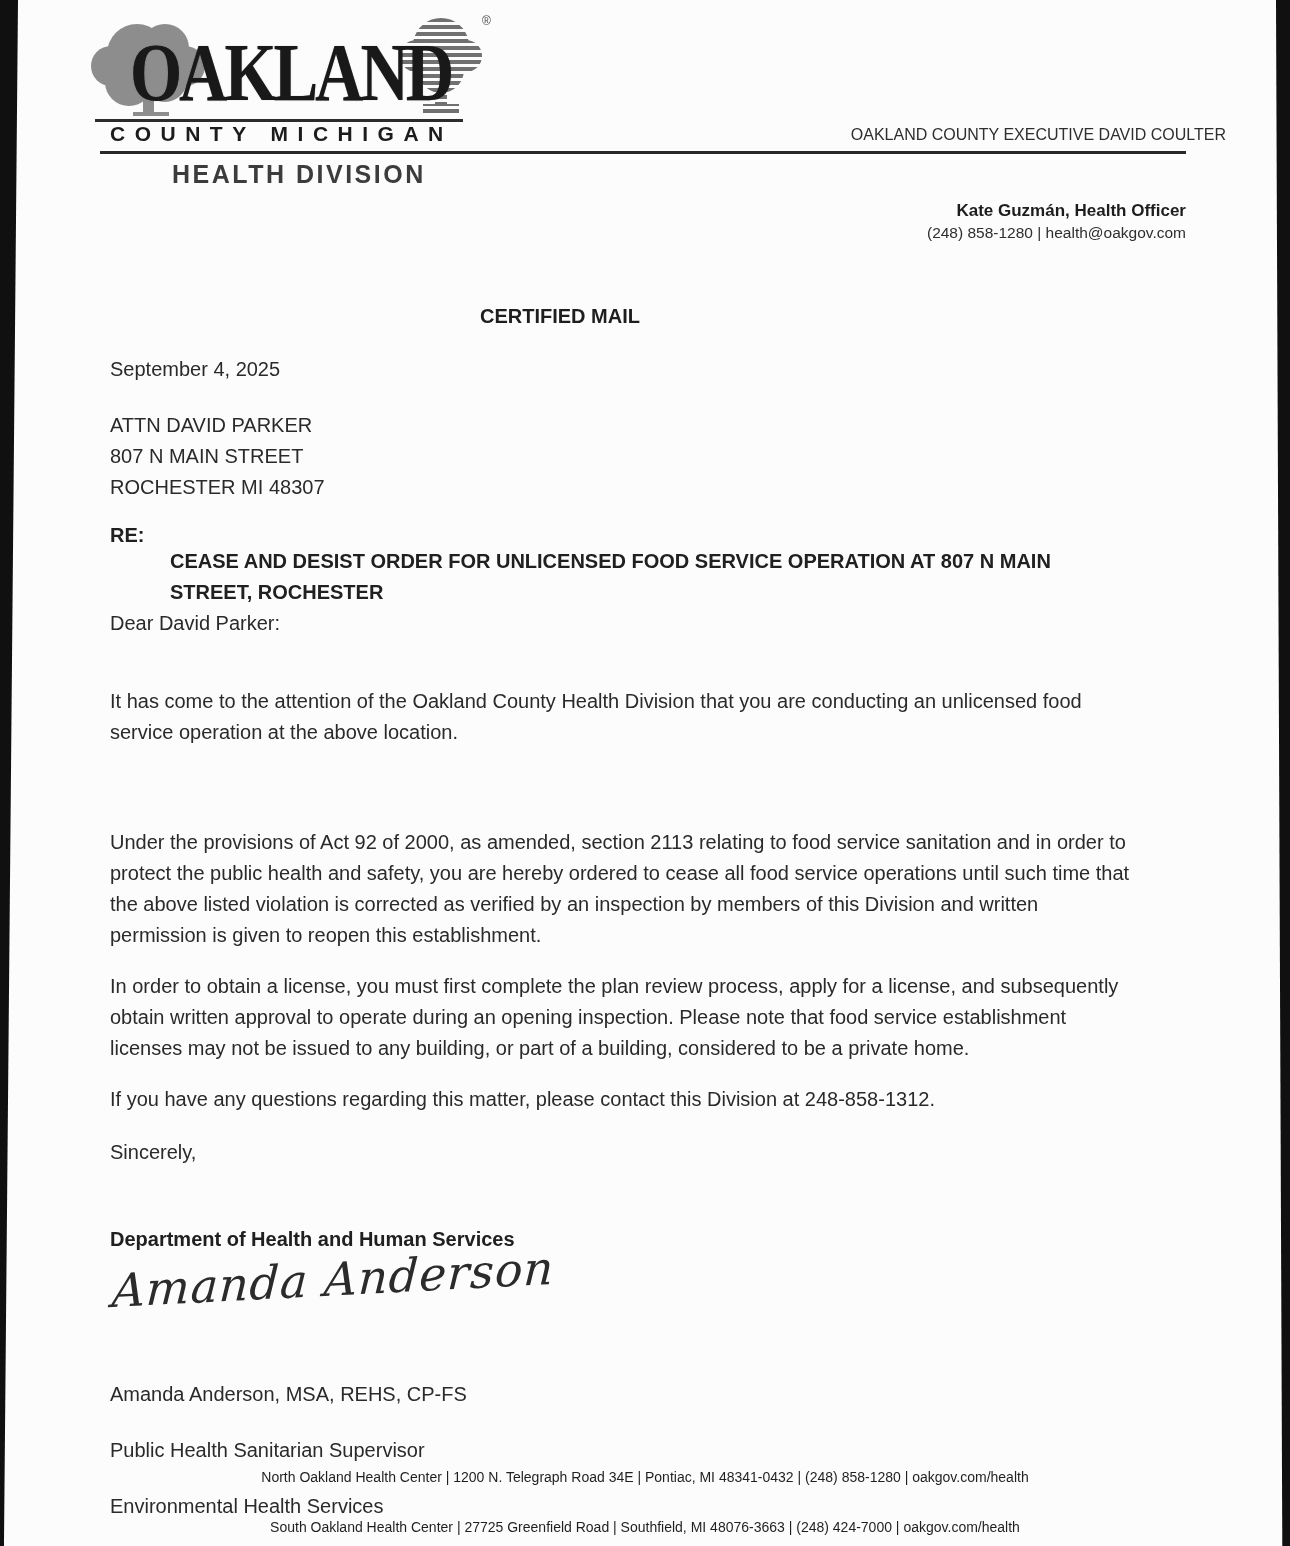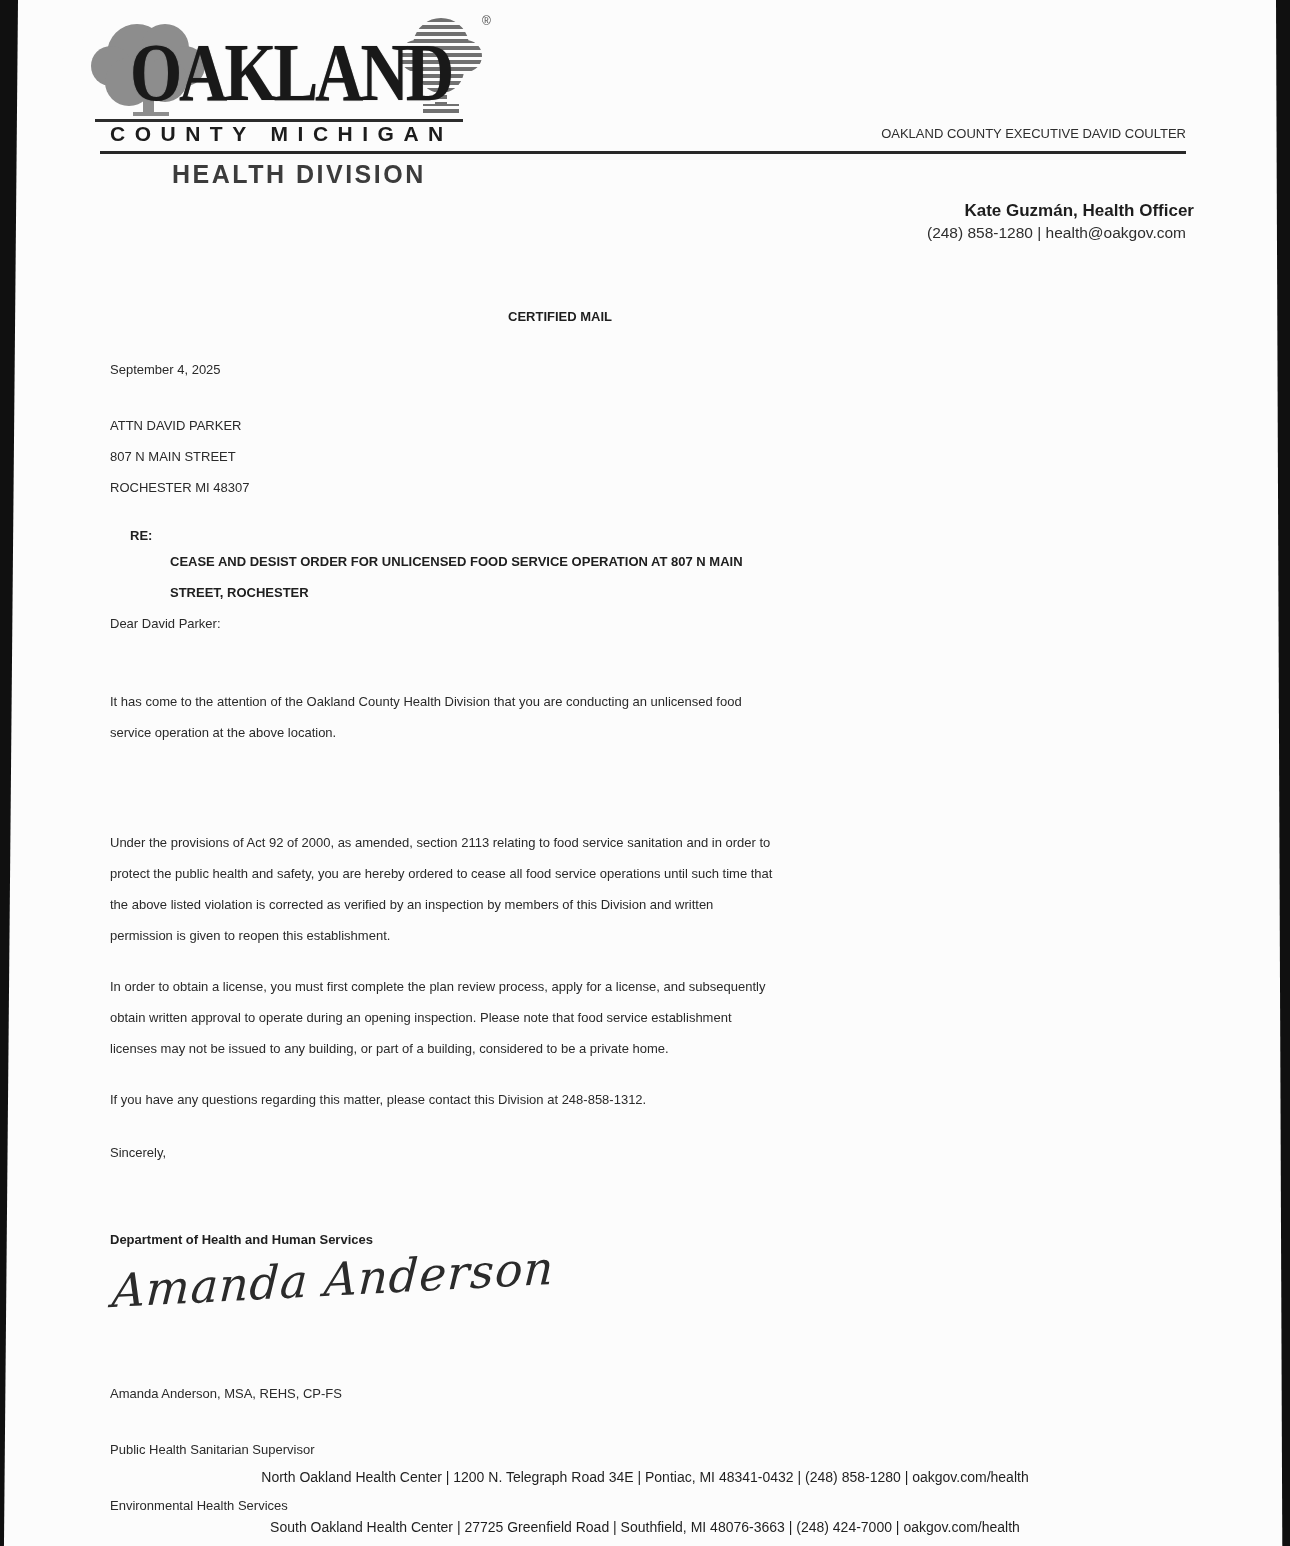--- a/index.html
+++ b/index.html
@@ -21,31 +21,31 @@
     position:absolute; left:45px; top:16px; white-space:nowrap;
     font-family:"Liberation Serif", serif; font-weight:bold;
     font-size:86px; line-height:86px; letter-spacing:-4px; color:#191919;
     transform:scale(0.78,0.95); transform-origin:0 0; z-index:2;
     text-shadow:0 0 1px rgba(20,20,20,.55);
   }
   .rule-short { position:absolute; left:95px;  top:119px; width:368px;  height:3px; background:#2c2c2c; }
   .rule-long  { position:absolute; left:100px; top:151px; width:1086px; height:3px; background:#282828; }
   .county-line   { position:absolute; left:110px; top:122px; font-size:21px;  font-weight:bold; letter-spacing:9.5px; color:#1c1c1c; white-space:nowrap; }
   .division-line { position:absolute; left:172px; top:160px; font-size:25px; font-weight:bold; letter-spacing:2.5px; color:#3c3c3c; white-space:nowrap; }
-  .exec-banner     { position:absolute; left:0; top:126px; width:1186px; text-align:right; font-size:13px; color:#2e2e2e; }
-  .officer-name    { position:absolute; left:0; top:201px; width:1186px; text-align:right; font-size:17px; font-weight:bold; color:#1d1d1d;padding-left:8px; }
+  .exec-banner     { position:absolute; left:0; top:126px; width:1186px; text-align:right; font-size:16px; color:#2e2e2e;padding-left:40px; }
+  .officer-name    { position:absolute; left:0; top:201px; width:1186px; text-align:right; font-size:17px; font-weight:bold; color:#1d1d1d; }
   .officer-contact { position:absolute; left:0; top:224px; width:1186px; text-align:right; font-size:15.5px; color:#2e2e2e; }
 
   
-  .blk { position:absolute; font-size:13px; line-height:31px; white-space:pre-line; color:#2a2a2a; }
+  .blk { position:absolute; font-size:20px; line-height:31px; white-space:pre-line; color:#2a2a2a; }
   .bold { font-weight:bold; color:#202020; }
   .certified  { left:20px;  top:301px; width:1080px; text-align:center; font-weight:bold; color:#1e1e1e; }
   .date       { left:110px; top:354px; }
   .recipient  { left:110px; top:410px; }
-  .re-label   { left:110px; top:520px;margin-left:20px; }
+  .re-label   { left:110px; top:520px; }
   .re-subject { left:170px; top:520px; width:1010px;margin-top:26px; }
   .salutation { left:110px; top:608px; }
   .p1 { left:110px; top:686px; width:1100px; }
   .p2 { left:110px; top:744px; width:1100px; }
   .p3 { left:110px; top:827px; width:1100px; }
   .p4 { left:110px; top:971px; width:1100px; }
   .p5 { left:110px; top:1084px; width:1100px; }
   .closing { left:110px; top:1137px; }
   .org     { left:110px; top:1193px; }
   .sig-script {

